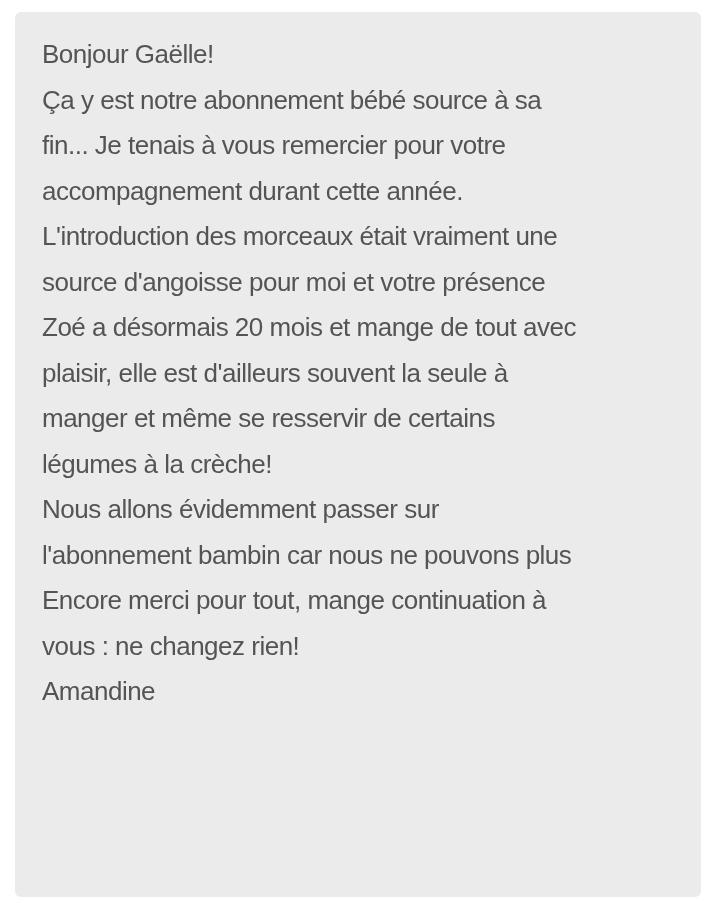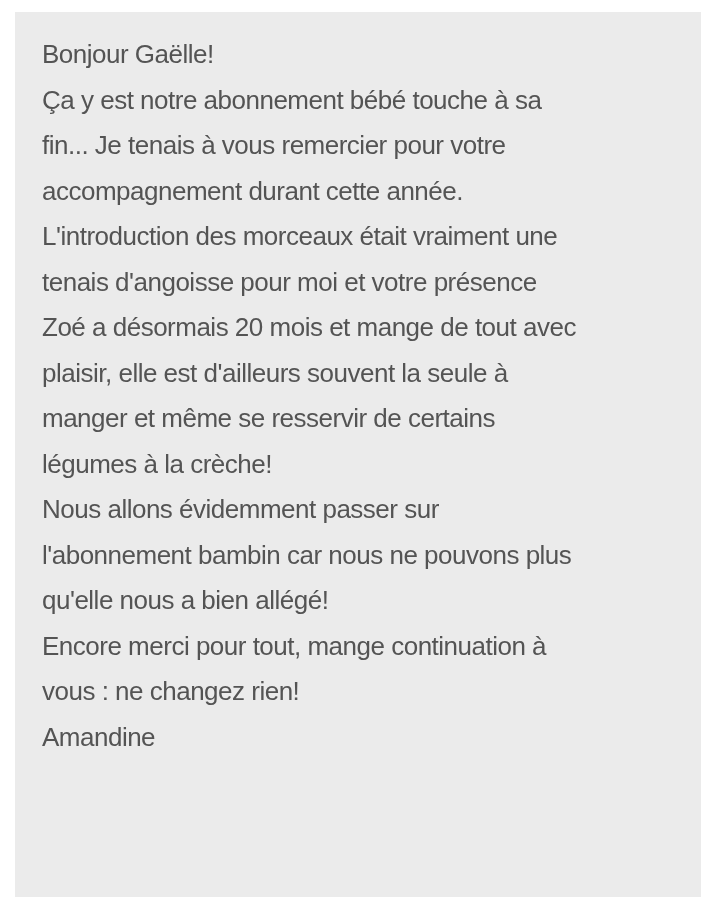--- a/index.html
+++ b/index.html
@@ -2,46 +2,45 @@
 <html><head>
 <meta charset="utf-8">
 <style>
   html, body { margin: 0; padding: 0; background: #ffffff; }
   body { width: 715px; height: 913px; position: relative; overflow: hidden; }
   .card {
     position: absolute;
     left: 15px; top: 12px;
     width: 686px; height: 885px;
     background: #ebebeb;
-    border-radius: 0;
+    border-radius: 6px;
     box-sizing: border-box;
     padding: 20px 20px 0 27px;
   }
   .line {
     font-family: "Liberation Sans", sans-serif;
     font-size: 26px;
     line-height: 45.5px;
     color: #545454;
     white-space: nowrap;
     letter-spacing: -0.5px;
   }
 </style>
 </head>
 <body>
 
 <div class="card">
   <div class="line">Bonjour Gaëlle!</div>
-  <div class="line">Ça y est notre abonnement bébé touche à sa</div>
+  <div class="line">Ça y est notre abonnement bébé source à sa</div>
   <div class="line">fin... Je tenais à vous remercier pour votre</div>
   <div class="line">accompagnement durant cette année.</div>
   <div class="line">L'introduction des morceaux était vraiment une</div>
-  <div class="line">tenais d'angoisse pour moi et votre présence</div>
+  <div class="line">source d'angoisse pour moi et votre présence</div>
   <div class="line">Zoé a désormais 20 mois et mange de tout avec</div>
   <div class="line">plaisir, elle est d'ailleurs souvent la seule à</div>
   <div class="line">manger et même se resservir de certains</div>
   <div class="line">légumes à la crèche!</div>
   <div class="line">Nous allons évidemment passer sur</div>
   <div class="line">l'abonnement bambin car nous ne pouvons plus</div>
-  <div class="line">qu'elle nous a bien allégé!</div>
   <div class="line">Encore merci pour tout, mange continuation à</div>
   <div class="line">vous : ne changez rien!</div>
   <div class="line">Amandine</div>
 </div>
 
 </body></html>

